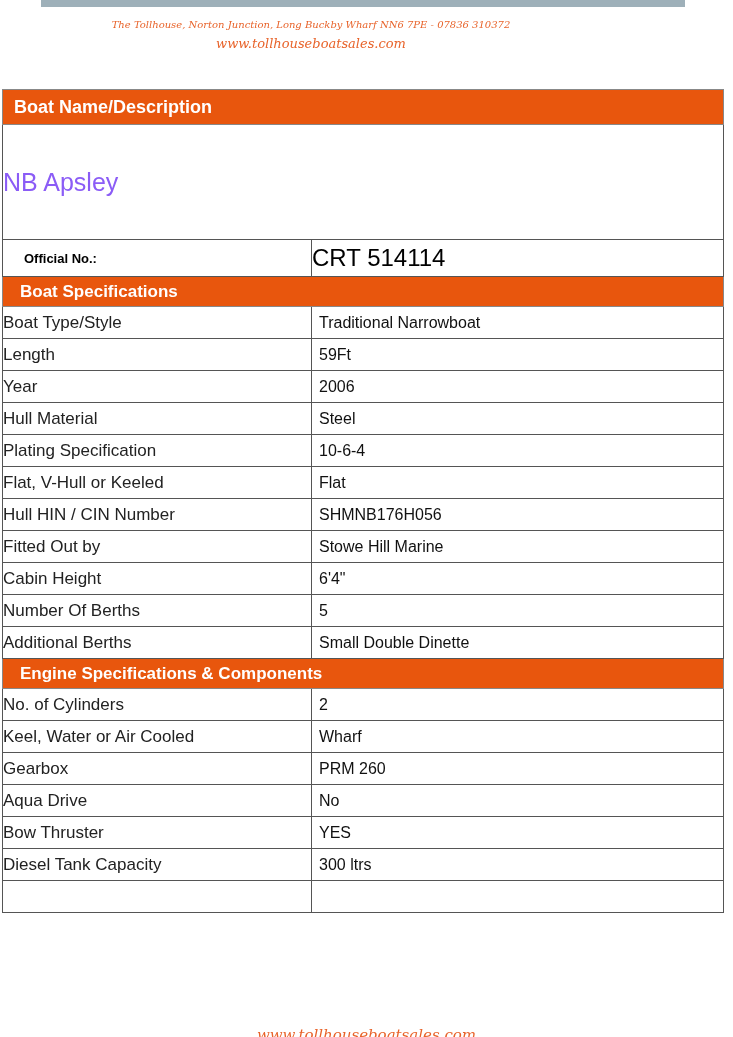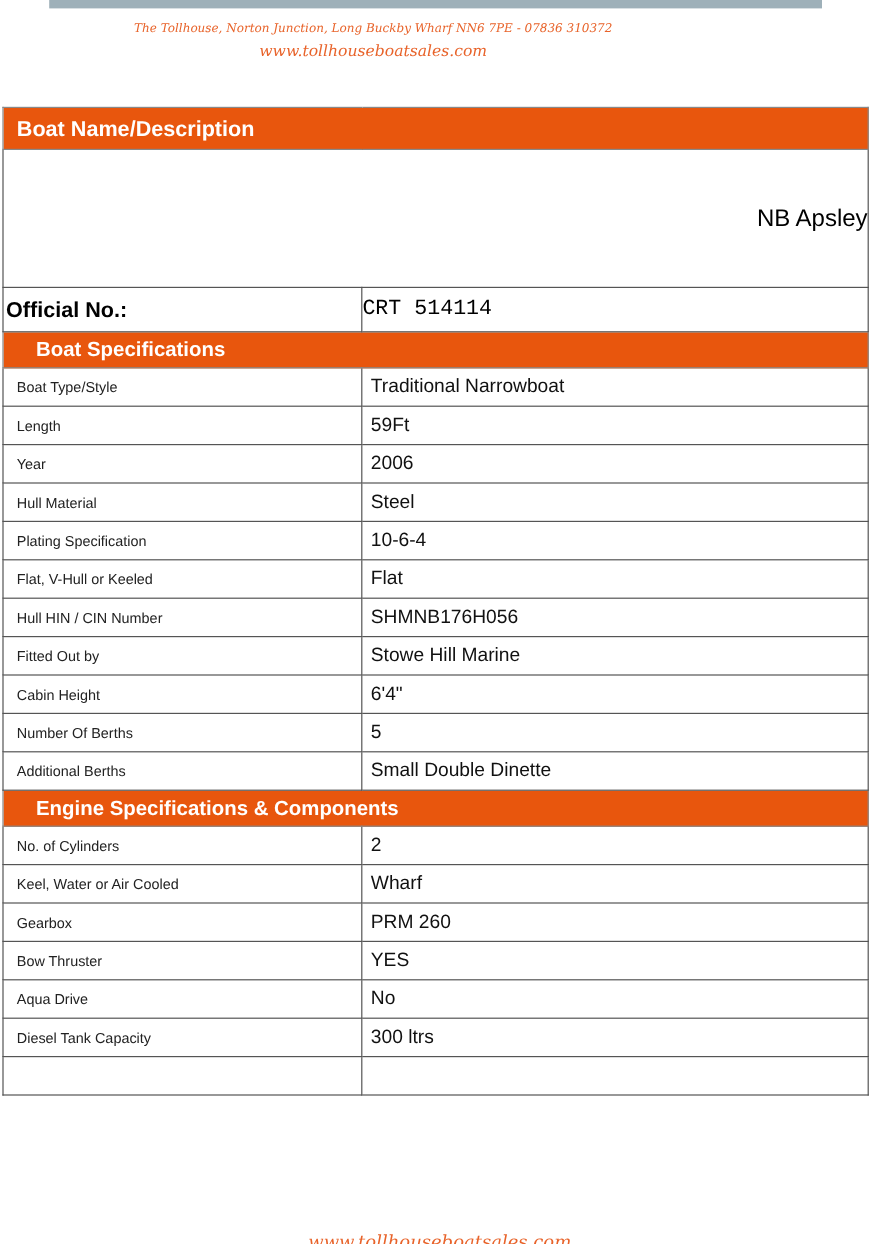--- a/index.html
+++ b/index.html
@@ -5,27 +5,27 @@
   html, body { margin:0; padding:0; background:#fff; }
   body { width:733px; height:1037px; position:relative; overflow:hidden; font-family:"Liberation Sans", sans-serif; }
   .topbar { position:absolute; left:41px; top:0; width:644px; height:7px; background:#9eb0b9; }
   .addr { position:absolute; left:0; width:622px; text-align:center; color:#e8632a; font-family:"DejaVu Serif", serif; font-style:italic; }
   .addr1 { top:19px; font-size:10px; }
   .addr2 { top:36px; font-size:13px; }
   .footer-url { position:absolute; top:1026px; left:0; width:733px; text-align:center; color:#e8632a; font-family:"DejaVu Serif", serif; font-style:italic; font-size:15px; }
   table { position:absolute; left:2px; top:89px; width:722px; border-collapse:collapse; }
   td { border:1px solid #555; padding:0; }
   .hdr td { background:#e8560d; color:#fff; font-weight:bold; font-size:18px; padding-left:11px; height:34px; border-color:#888; }
-  .sec td { background:#e8560d; color:#fff; font-weight:bold; font-size:17px; padding-left:27px; height:29px; border-color:#888; }
-  .name td { height:114px; text-align:right; font-size:20px; color:#000000; }
+  .sec td { background:#e8560d; color:#fff; font-weight:bold; font-size:17px; padding-left:17px; height:29px; border-color:#888; }
+  .name td { height:114px; text-align:left; font-size:25px; color:#8b5cf6; }
   .offno td { height:36px; }
-  .offno .lbl { font-weight:bold; font-size:18px; padding-left:2px; width:287px; }
-  .offno .val { font-size:18px; padding-left:0;font-family:Liberation Mono, monospace; }
+  .offno .lbl { font-weight:bold; font-size:13px; padding-left:21px; width:287px; }
+  .offno .val { font-size:24px; padding-left:0; }
   .row td { height:31px; }
-  .row .lbl { width:287px; padding-left:11px; font-size:12px; color:#222; }
+  .row .lbl { width:287px; font-size:17px; color:#222; }
   .row .val { padding-left:7px; font-size:16px; color:#111; }
   .blank td { height:31px; }
 </style>
 </head>
 <body>
 
 <div class="topbar"></div>
 <div class="addr addr1">The Tollhouse, Norton Junction, Long Buckby Wharf  NN6 7PE  -  07836 310372</div>
 <div class="addr addr2">www.tollhouseboatsales.com</div>
 
@@ -97,26 +97,26 @@
       </tr>
     <tr class="row">
         <td class="lbl">Keel, Water or Air Cooled</td>
         <td class="val">Wharf</td>
       </tr>
     <tr class="row">
         <td class="lbl">Gearbox</td>
         <td class="val">PRM 260</td>
       </tr>
     <tr class="row">
+        <td class="lbl">Aqua Drive</td>
+        <td class="val">No</td>
+      </tr>
+    <tr class="row">
         <td class="lbl">Bow Thruster</td>
         <td class="val">YES</td>
-      </tr>
-    <tr class="row">
-        <td class="lbl">Aqua Drive</td>
-        <td class="val">No</td>
       </tr>
     <tr class="row">
         <td class="lbl">Diesel Tank Capacity</td>
         <td class="val">300 ltrs</td>
       </tr>
     <tr class="blank">
         <td class="lbl"></td>
         <td></td>
       </tr>
   </tbody>

